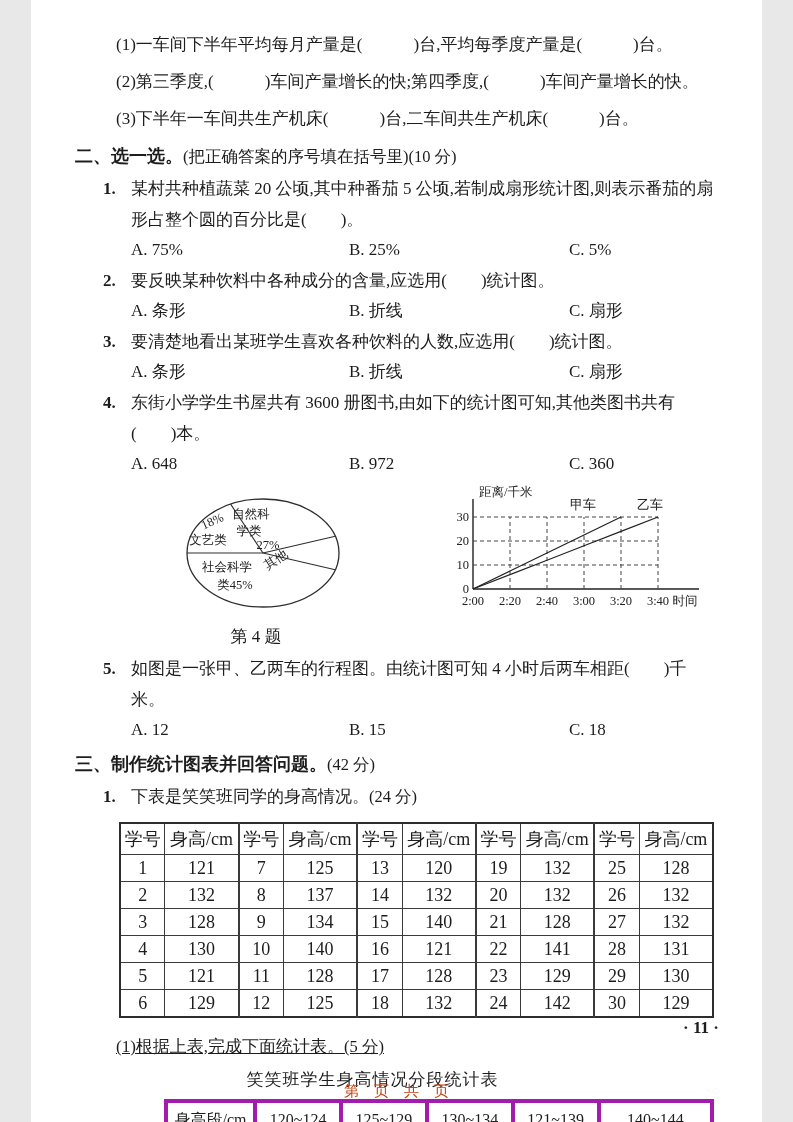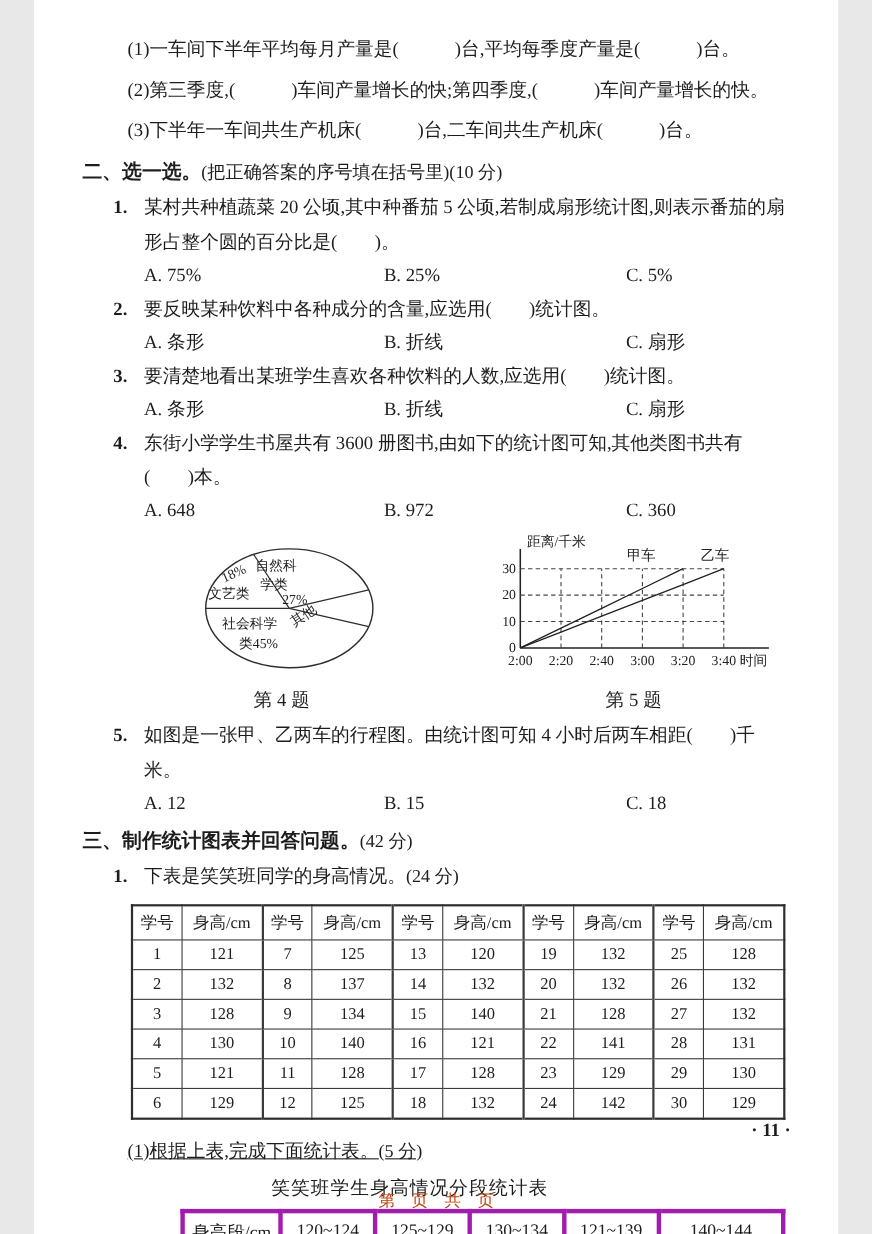--- a/index.html
+++ b/index.html
@@ -31,21 +31,21 @@
   
   .charts{position:relative;height:170px;margin-top:4px;}
   .pie-wrap{position:absolute;left:100px;top:4px;}
   .line-wrap{position:absolute;left:372px;top:0;}
   .chart-caption{position:absolute;top:142px;width:170px;text-align:center;font-size:17px;}
   .cap4{left:96px;}
   .cap5{left:416px;}
   svg text{font-family:"Liberation Serif","DejaVu Serif",serif;fill:#222;}
   
   table{border-collapse:collapse;}
-  .height-table{margin:10px 0 0 44px;font-size:15px;table-layout:fixed;}
+  .height-table{margin:10px 0 0 44px;font-size:18px;table-layout:fixed;}
   .height-table th,.height-table td{
     border:1px solid #3a3a3a;text-align:center;padding:0;
     font-weight:normal;height:26px;
   }
   .height-table th{height:30px;}
   .height-table .c-id{width:48px;}
   .height-table .c-h{width:77px;}
   .height-table tr>*:nth-child(3),
   .height-table tr>*:nth-child(5),
   .height-table tr>*:nth-child(7),
@@ -171,21 +171,20 @@
           <text x="211" y="122" font-size="12.5" text-anchor="middle">3:40</text>
           <line x1="211" y1="106" x2="211" y2="34" stroke="#444" stroke-width="1" stroke-dasharray="4 3"></line>
           <text x="238" y="122" font-size="12.5" text-anchor="middle">时间</text>
           <polyline points="26,106 63,88 100,70 137,52 174,34" fill="none" stroke="#222" stroke-width="1.2"></polyline>
           <text x="136" y="26" font-size="13" text-anchor="middle">甲车</text>
           <polyline points="26,106 63,91.6 100,77.2 137,62.800000000000004 174,48.400000000000006 211,34" fill="none" stroke="#222" stroke-width="1.2"></polyline>
           <text x="203" y="26" font-size="13" text-anchor="middle">乙车</text>
         </svg>
     </div>
     <div class="chart-caption cap4">第 4 题</div>
-    <div class="chart-caption cap5">第 5 题</div>
   </div>
 
   <div class="q">
     <div class="q-line">
       <span class="q-num">5.</span>
       <span class="q-text">如图是一张甲、乙两车的行程图。由统计图可知 4 小时后两车相距(　　)千米。</span>
     </div>
     <div class="opts">
       <span class="opt">A. 12</span>
       <span class="opt">B. 15</span>

